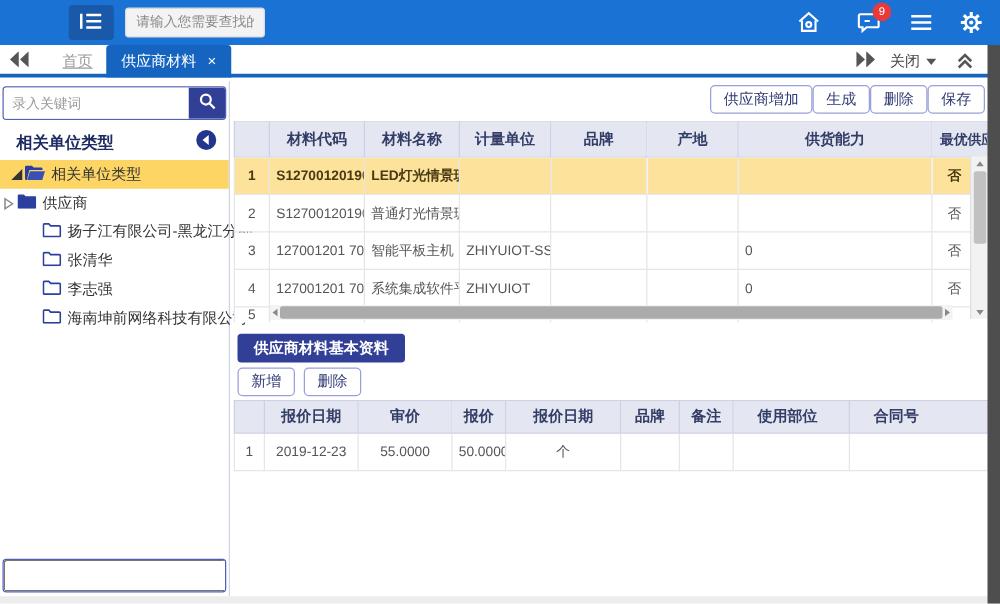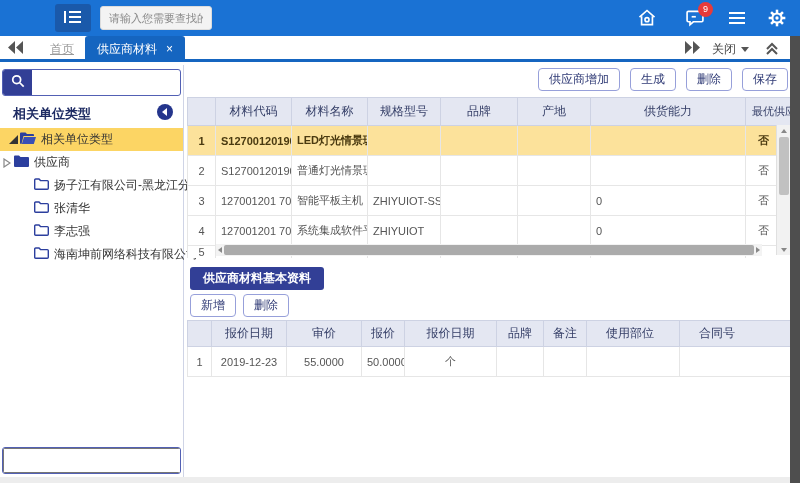--- a/index.html
+++ b/index.html
@@ -41,25 +41,25 @@
   .tree { position:absolute; left:0; top:63px; width:183px; }
   .tree-item { height:23px; display:flex; align-items:center; font-size:12px; color:#333; cursor:pointer; white-space:nowrap; }
   .tree-item.selected { background:#fcd564; }
   .tw { display:inline-flex; width:14px; justify-content:center; flex:none; }
   .ti-root { padding-left:6px; }
   .ti-child { }
   .ti-leaf { padding-left:34px; }
   .folder { margin-right:5px; flex:none; }
   .side-search-bottom { position:absolute; left:2px; bottom:3px; width:179px; height:27px; border:1px solid #5260b4; border-radius:3px; display:flex; overflow:hidden; background:#fff; }
   
-  .main-toolbar { position:absolute; left:187px; top:68px; width:601px; height:24px; display:flex; justify-content:flex-end; gap:10px; }
+  .main-toolbar { position:absolute; left:187px; top:68px; width:601px; height:24px; display:flex; justify-content:flex-end; gap:0; }
   .btn { height:23px; padding:0 10px; background:#fff; border:1px solid #97a0da; border-radius:4px; color:#2f3a75; font-size:12px; cursor:pointer; font-family:inherit; white-space:nowrap; }
   
   .grid { border-collapse:collapse; table-layout:fixed; }
-  .grid th { background:#e4e7f2; border:1px solid #cdd2e3; font-size:12px; font-weight:normal; color:#333d66; height:28px; overflow:hidden; white-space:nowrap; text-align:center; }
+  .grid th { background:#e4e7f2; border:1px solid #cdd2e3; font-size:12px; font-weight:bold; color:#333d66; height:28px; overflow:hidden; white-space:nowrap; text-align:center; }
   .grid td { border:1px solid #e6e6e6; font-size:11px; color:#555; height:30px; overflow:hidden; white-space:nowrap; padding:0 5px; background:#fff; }
   .grid td.num { text-align:center; color:#555; padding:0; }
   .main-table-wrap { position:absolute; left:187px; top:97px; width:603px; height:161px; }
   .main-grid { width:603px; }
   .main-grid tr.sel td { background:#fce29b; font-weight:bold; color:#4a3a10; }
   td.best { text-align:center; padding-right:14px; }
   th.best-h { font-size:11px; text-align:left; padding-left:6px; }
   .row5 td { height:12px; border-bottom:none; }
   
   .vscroll { position:absolute; left:589px; top:28px; width:14px; height:130px; background:#f2f2f2; border-left:1px solid #e0e0e0; cursor:pointer; }
@@ -166,20 +166,21 @@
 </div>
 <div class="tab-collapse">
   <svg width="16" height="16" viewBox="0 0 16 16" fill="none" stroke="#555" stroke-width="2">
       <polyline points="3,9 8,4 13,9"></polyline>
       <polyline points="3,14 8,9 13,14"></polyline>
     </svg>
 </div>
 
 <div class="sidebar">
   <div class="side-search">
+    <input value="" placeholder="录入关键词" style="">
     <button class="search-btn">
       <span>
         <svg width="14" height="14" viewBox="0 0 16 16" fill="none" stroke="#fff" stroke-width="2">
             <circle cx="6.5" cy="6.5" r="4.5"></circle>
             <line x1="10" y1="10" x2="14.5" y2="14.5"></line>
           </svg>
       </span>
     </button>
   </div>
   <div class="panel-title">相关单位类型</div>
@@ -274,21 +275,21 @@
       <col style="width:77px">
         <col style="width:73px">
         <col style="width:155px">
         <col style="width:45px">
     </colgroup>
     <thead>
       <tr>
         <th></th>
         <th>材料代码</th>
         <th>材料名称</th>
-        <th>规格型号</th>
+        <th>计量单位</th>
         <th>品牌</th>
         <th>产地</th>
         <th>供货能力</th>
         <th class="best-h">最优供应商</th>
       </tr>
     </thead>
     <tbody>
       <tr class="sel">
         <td class="num">1</td>
         <td>S127001201900</td>

